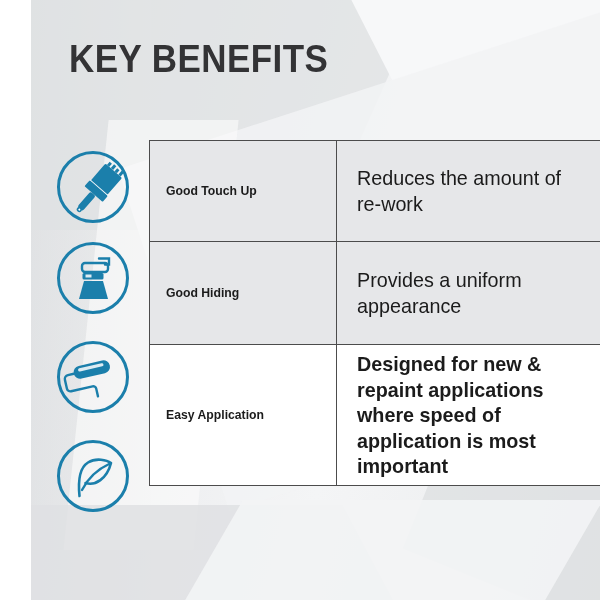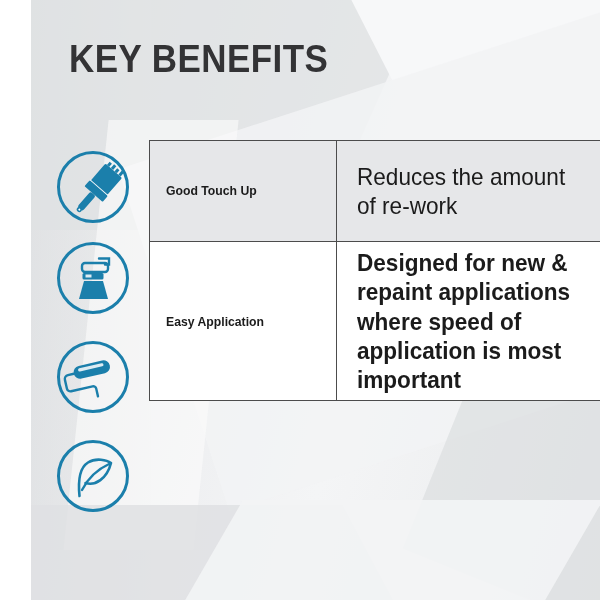--- a/index.html
+++ b/index.html
@@ -142,21 +142,21 @@
     padding: 6px 16px 6px 16px;
     font-family: "Liberation Sans Narrow", "Liberation Sans", sans-serif;
     font-size: 13px;
     font-weight: bold;
     line-height: 1.18;
     transform-origin: left center;
   }
   .col-desc {
     padding: 6px 14px 6px 20px;
     font-family: "Liberation Sans Narrow", "Liberation Sans", sans-serif;
-    font-size: 24px;
+    font-size: 21px;
     font-weight: normal;
     line-height: 1.22;
   }
   .term-inner, .desc-inner {
     display: block;
     transform: scaleX(0.94);
     transform-origin: left center;
   }
   tr.shaded td { background: #e6e7e9; }
   tr.plain td  { background: #ffffff; }
@@ -235,20 +235,28 @@
   <table class="benefits-table">
     <tbody>
       <tr class="shaded r1">
         <td class="col-term">
           <span class="term-inner">Good Touch Up</span>
         </td>
         <td class="col-desc">
           <span class="desc-inner">Reduces the amount of re-work</span>
         </td>
       </tr>
+      <tr class="shaded r2">
+        <td class="col-term">
+          <span class="term-inner">Good Hiding</span>
+        </td>
+        <td class="col-desc">
+          <span class="desc-inner">Provides a uniform appearance</span>
+        </td>
+      </tr>
       <tr class="plain r3">
         <td class="col-term">
           <span class="term-inner">Easy Application</span>
         </td>
         <td class="col-desc">
           <span class="desc-inner">Designed for new &amp; repaint applications where speed of application is most important</span>
         </td>
       </tr>
     </tbody>
   </table>

